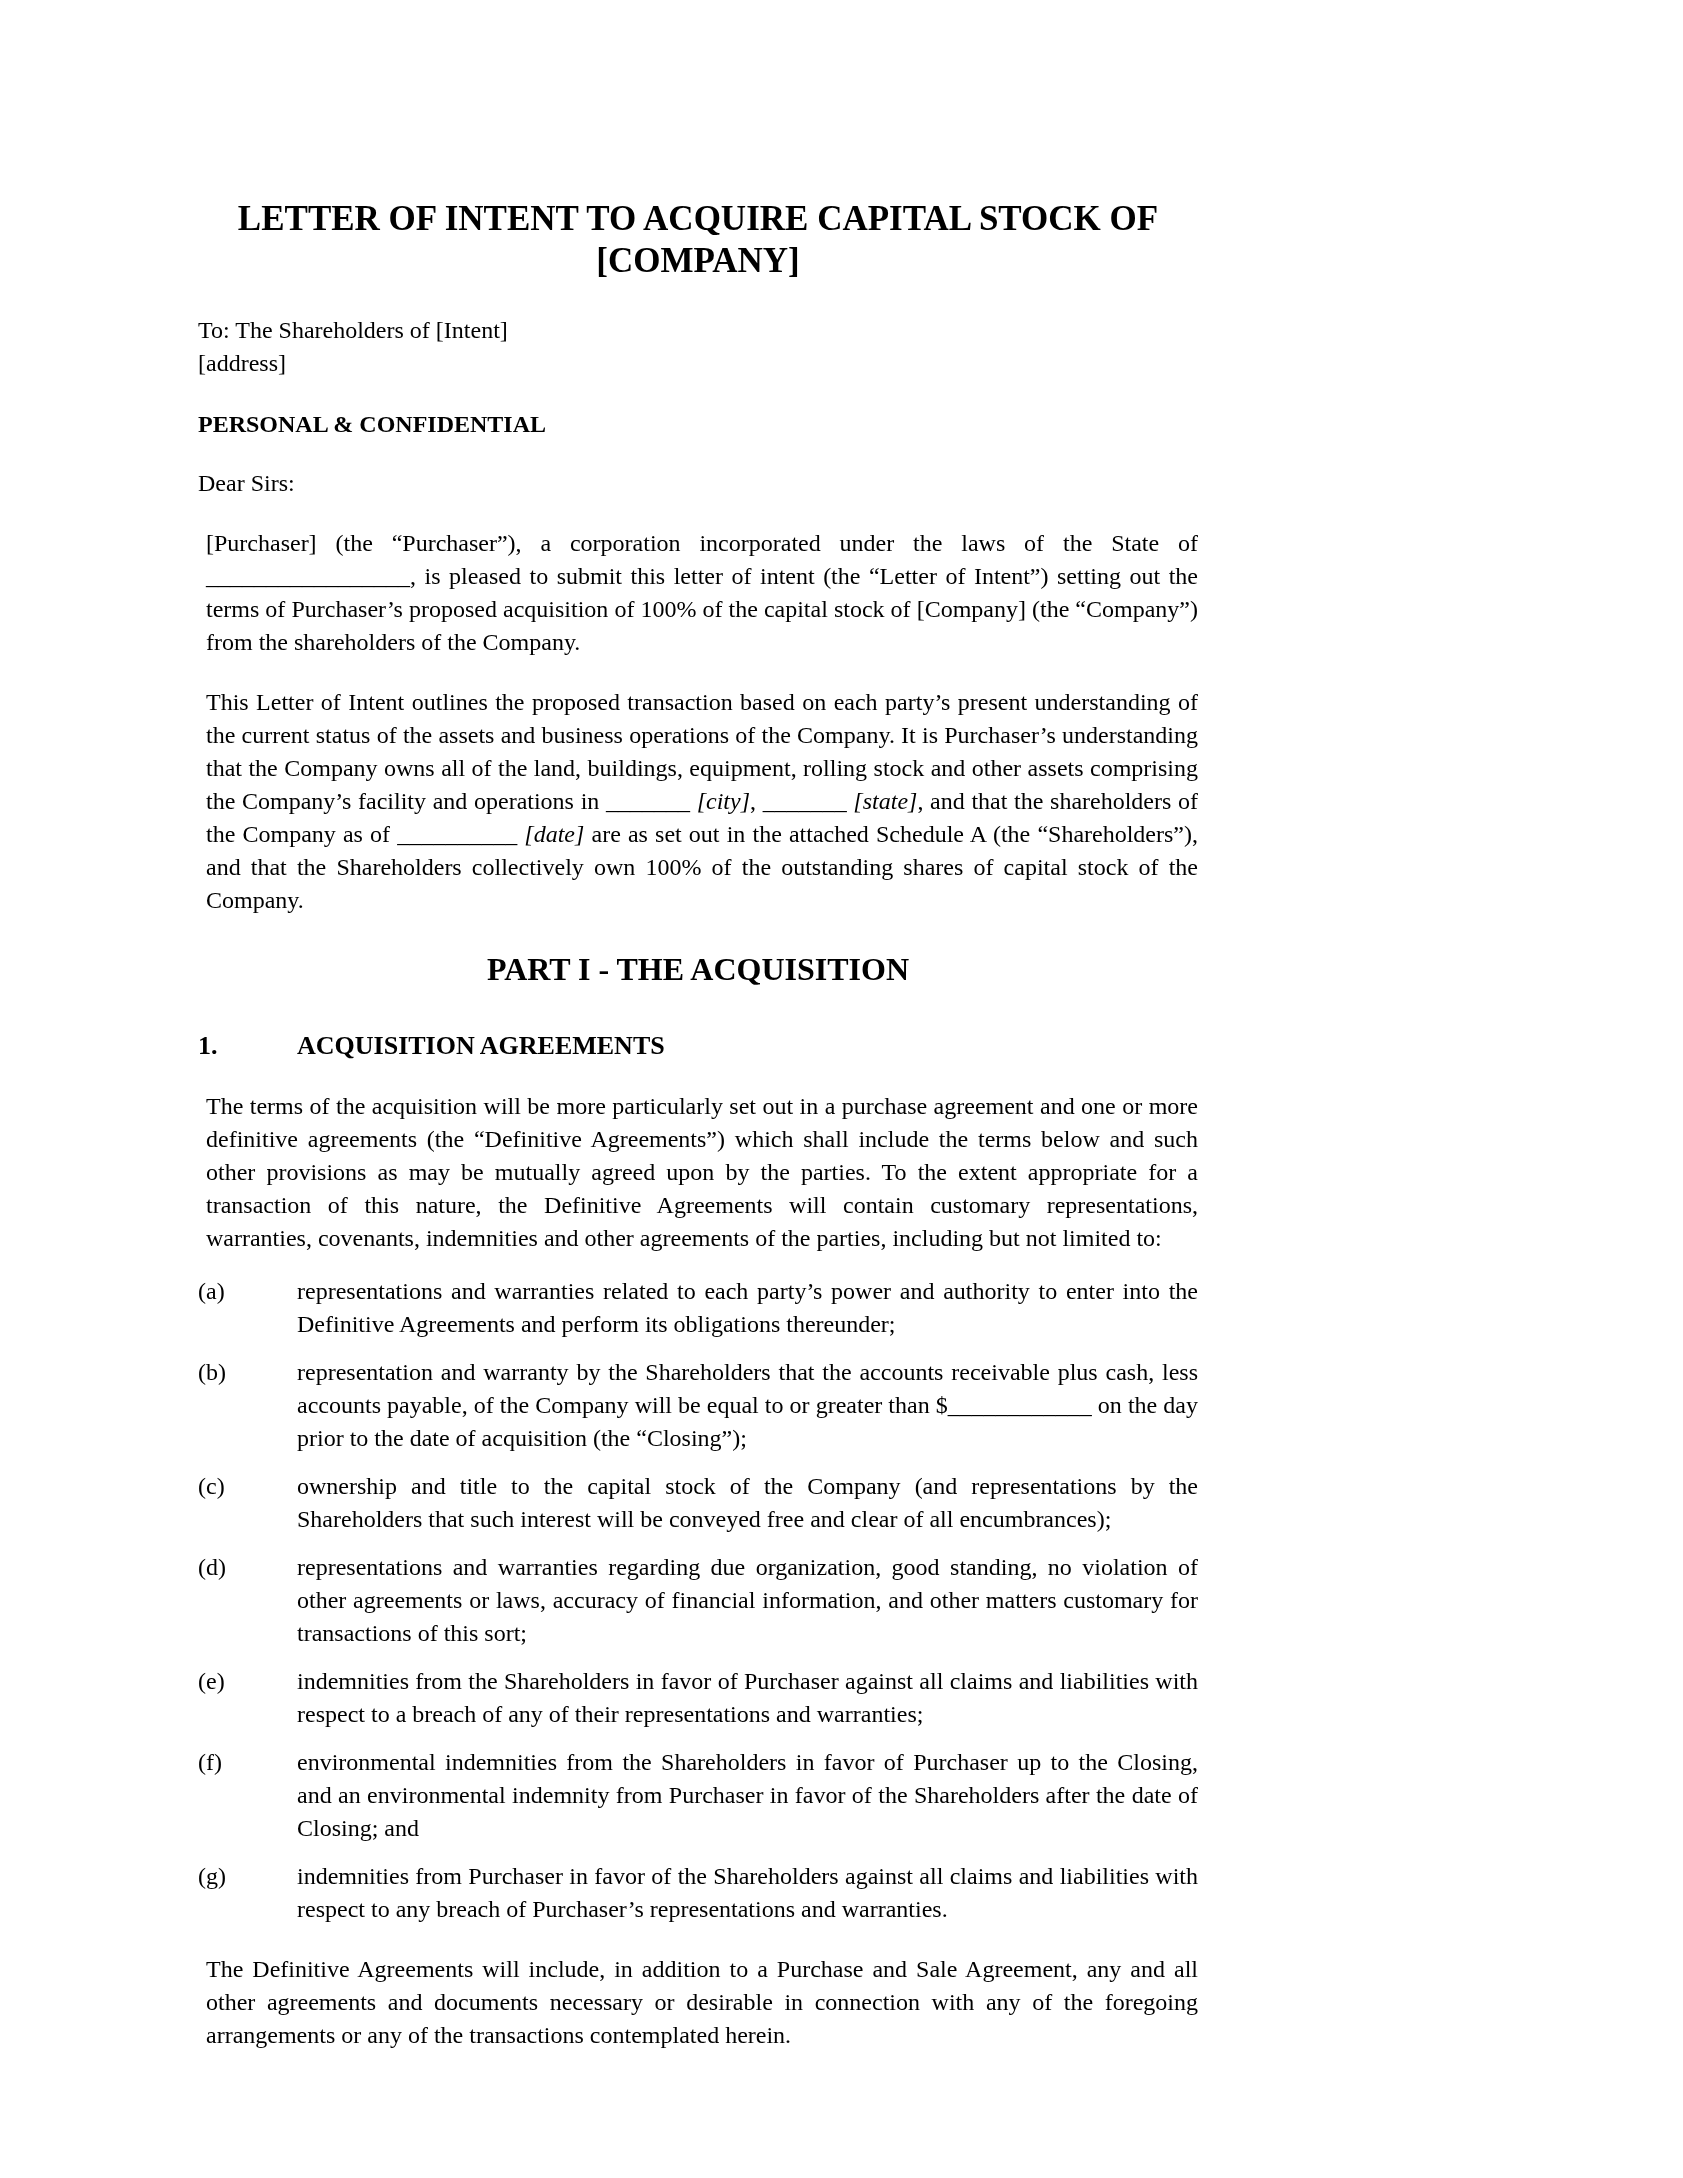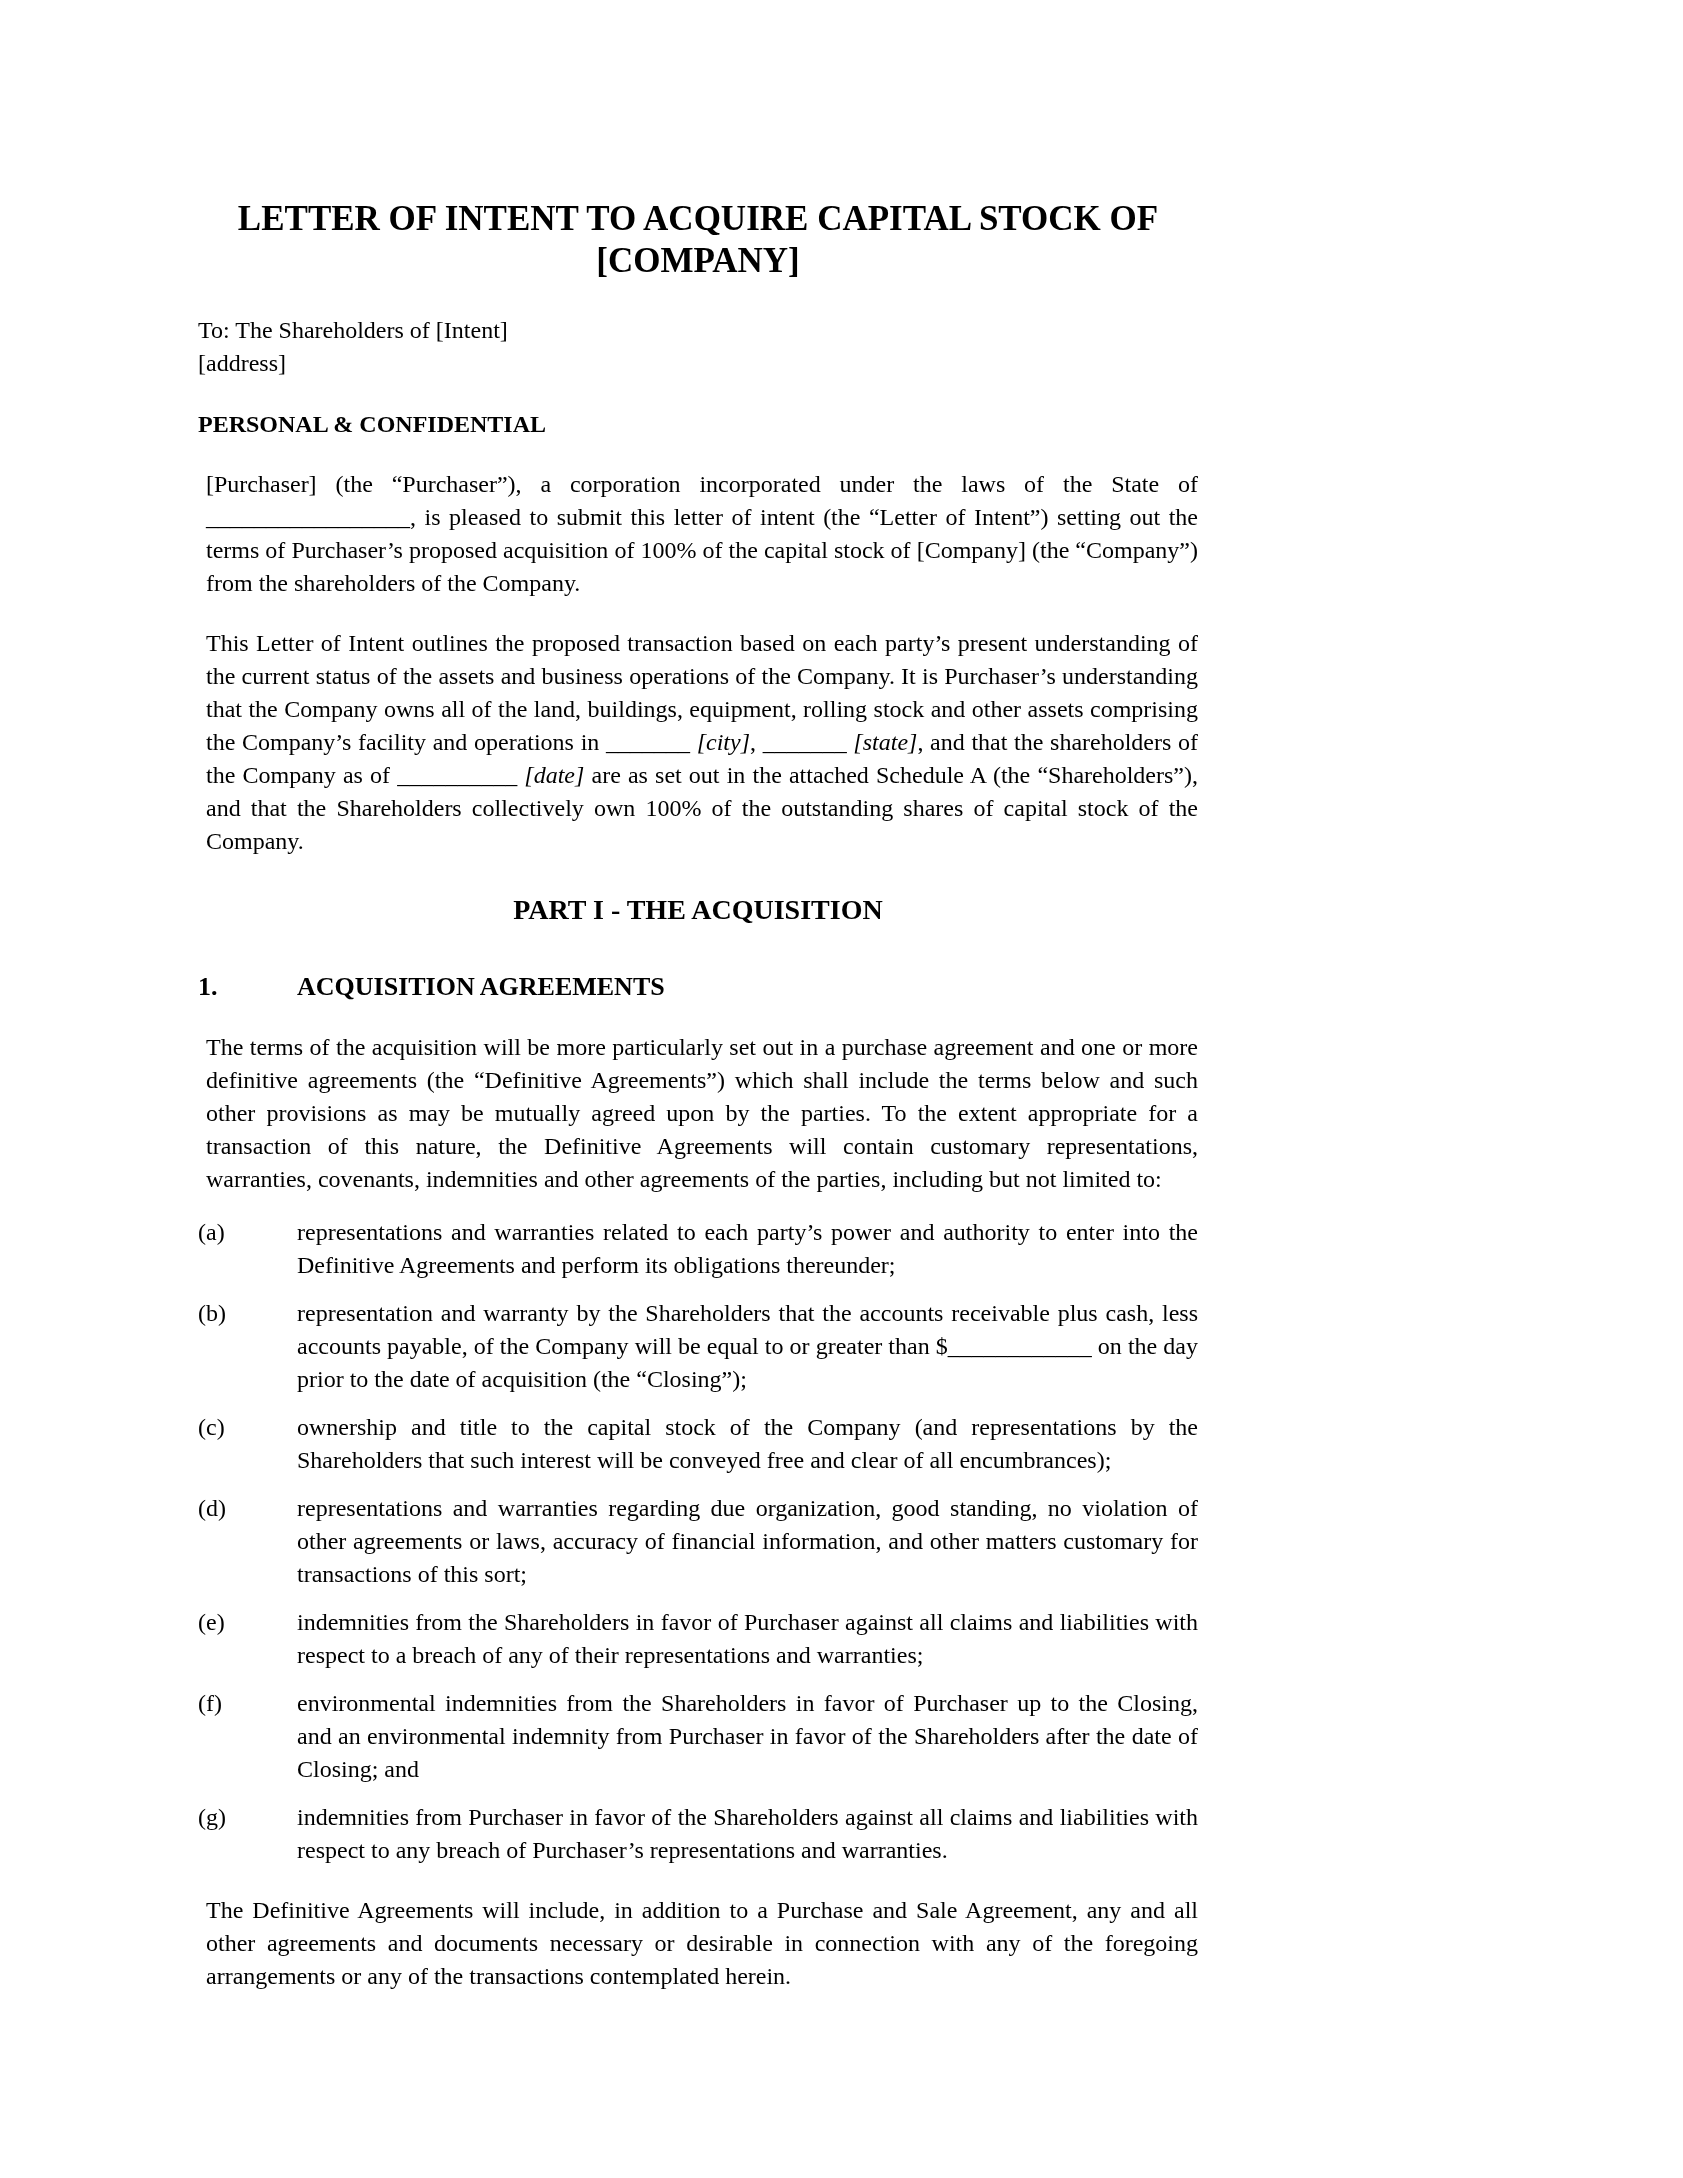--- a/index.html
+++ b/index.html
@@ -35,21 +35,21 @@
     margin: 28px 0 0 0;
   }
   .salutation {
     margin: 26px 0 0 0;
   }
   p.body-par {
     text-align: justify;
     margin: 27px 0 0 8px;
   }
   .part-heading {
-    font-size: 28px;
+    font-size: 32px;
     line-height: 40px;
     font-weight: bold;
     text-align: center;
     margin: 32px 0 0 0;
   }
   .section-row {
     display: flex;
     font-weight: bold;
     font-size: 26px;
     line-height: 34px;
@@ -88,20 +88,21 @@
 <div class="page">
 
   <h1 class="doc-title">LETTER OF INTENT TO ACQUIRE CAPITAL STOCK OF [COMPANY]</h1>
 
   <div class="plain-line">To: The Shareholders of [Intent]</div>
 
   <div class="plain-line">[address]</div>
 
   <div class="confidential">PERSONAL &amp; CONFIDENTIAL</div>
 
+  <div class="salutation">Dear Sirs:</div>
 
   <p class="body-par">[Purchaser] (the “Purchaser”), a corporation incorporated under the laws of the State of _________________, is pleased to submit this letter of intent (the “Letter of Intent”) setting out the terms of Purchaser’s proposed acquisition of 100% of the capital stock of [Company] (the “Company”) from the shareholders of the Company.</p>
 
   <p class="body-par"><span>This Letter of Intent outlines the proposed transaction based on each party’s present understanding of the current status of the assets and business operations of the Company. It is Purchaser’s understanding that the Company owns all of the land, buildings, equipment, rolling stock and other assets comprising the Company’s facility and operations in _______ </span><span class="seg-italic">[city]</span><span>, _______ </span><span class="seg-italic">[state]</span><span>, and that the shareholders of the Company as of __________ </span><span class="seg-italic">[date]</span><span> are as set out in the attached Schedule A (the “Shareholders”), and that the Shareholders collectively own 100% of the outstanding shares of capital stock of the Company.</span></p>
 
   <h2 class="part-heading">PART I - THE ACQUISITION</h2>
 
   <div class="section-row">
     <span class="section-num">1.</span>
     <span class="section-title">ACQUISITION AGREEMENTS</span>

